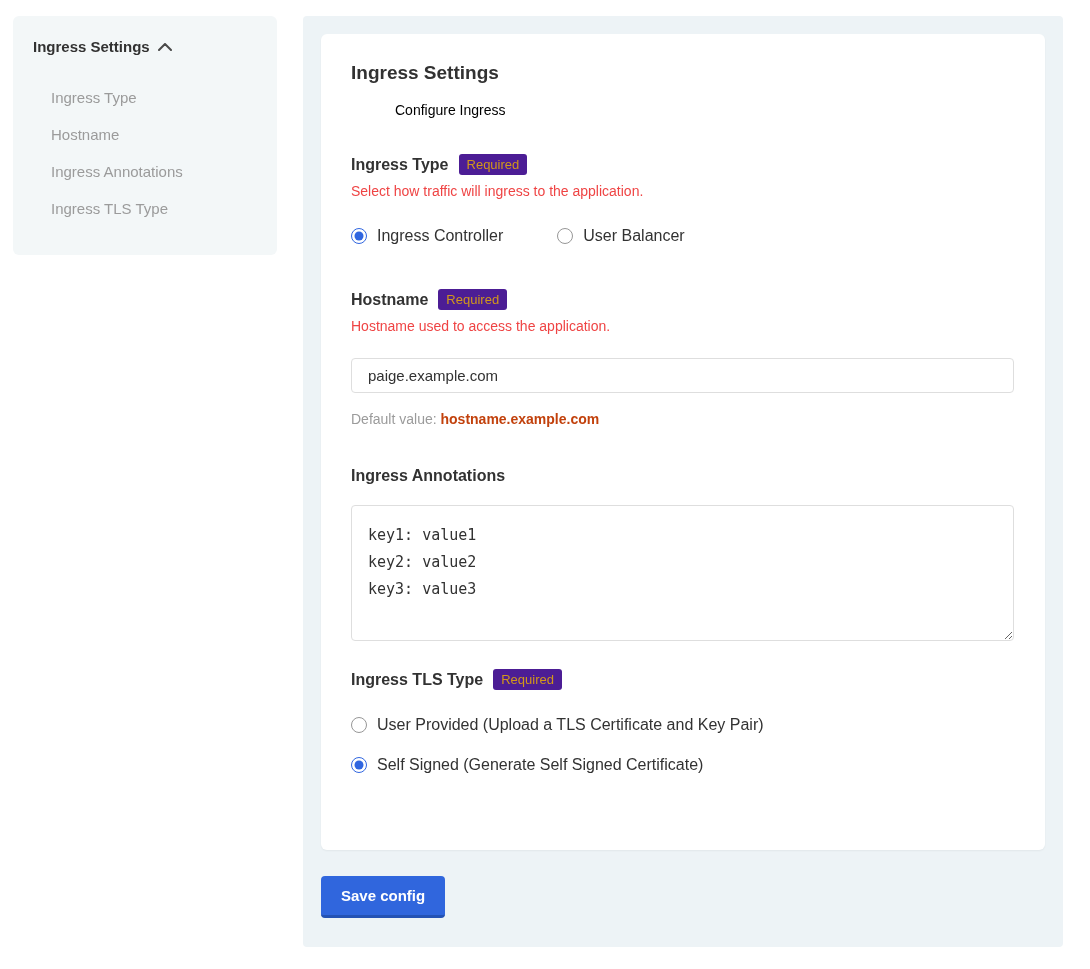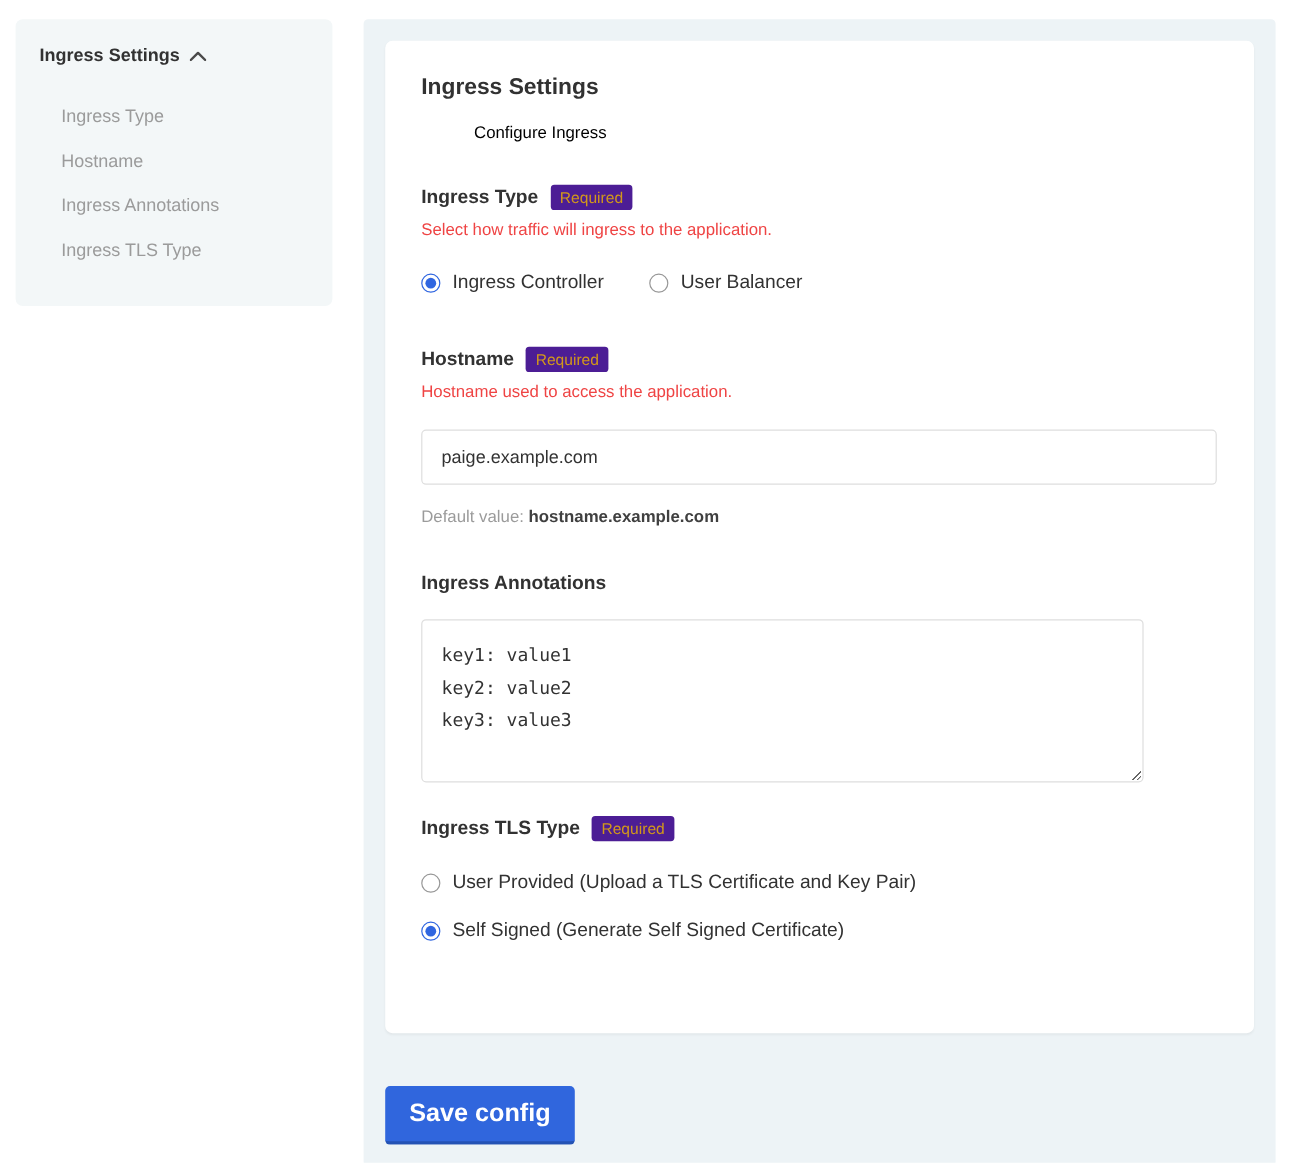--- a/index.html
+++ b/index.html
@@ -92,21 +92,21 @@
   }
   .help-text {
     margin-top: 8px;
     font-size: 14px;
     color: #ef4444;
   }
 
   
   .radio-row {
     display: flex;
-    gap: 38px;
+    gap: 54px;
     margin-top: 28px;
   }
   .radio-col {
     display: flex;
     flex-direction: column;
     gap: 22px;
     margin-top: 26px;
   }
   .radio {
     display: inline-flex;
@@ -135,63 +135,63 @@
     transform: translate(-50%, -50%);
     width: 9px; height: 9px;
     border-radius: 50%;
     background: #3066e0;
   }
 
   
   .text-input {
     margin-top: 24px;
     width: 663px;
-    height: 46px;
+    height: 35px;
     border: 1px solid #dedede;
     border-radius: 4px;
     padding: 0 16px;
     font-size: 15px;
     color: #323232;
     font-family: "Liberation Sans", "DejaVu Sans", sans-serif;
     outline: none;
     display: block;
   }
   .default-line {
     margin-top: 18px;
     font-size: 14px;
     color: #9b9b9b;
   }
   .default-line strong {
-    color: #404040;
+    color: #c2410c;
     font-weight: bold;
   }
   .textarea-input {
     margin-top: 20px;
-    width: 602px;
+    width: 663px;
     height: 136px;
     border: 1px solid #dedede;
     border-radius: 4px;
     padding: 16px 16px;
     font-family: "DejaVu Sans Mono", "Liberation Mono", monospace;
     font-size: 15px;
     line-height: 27px;
     color: #323232;
     resize: both;
     outline: none;
     display: block;
   }
   .section-tight { margin-top: 28px; }
 
   
   .save-btn {
-    margin-top: 44px;
+    margin-top: 26px;
     background: #3066dd;
     color: #ffffff;
     font-family: "Liberation Sans", "DejaVu Sans", sans-serif;
-    font-size: 21px;
+    font-size: 15px;
     font-weight: bold;
     border: none;
     border-bottom: 3px solid #2452b4;
     border-radius: 4px;
     padding: 11px 20px;
     cursor: pointer;
   }
 </style>
 </head>
 <body>

